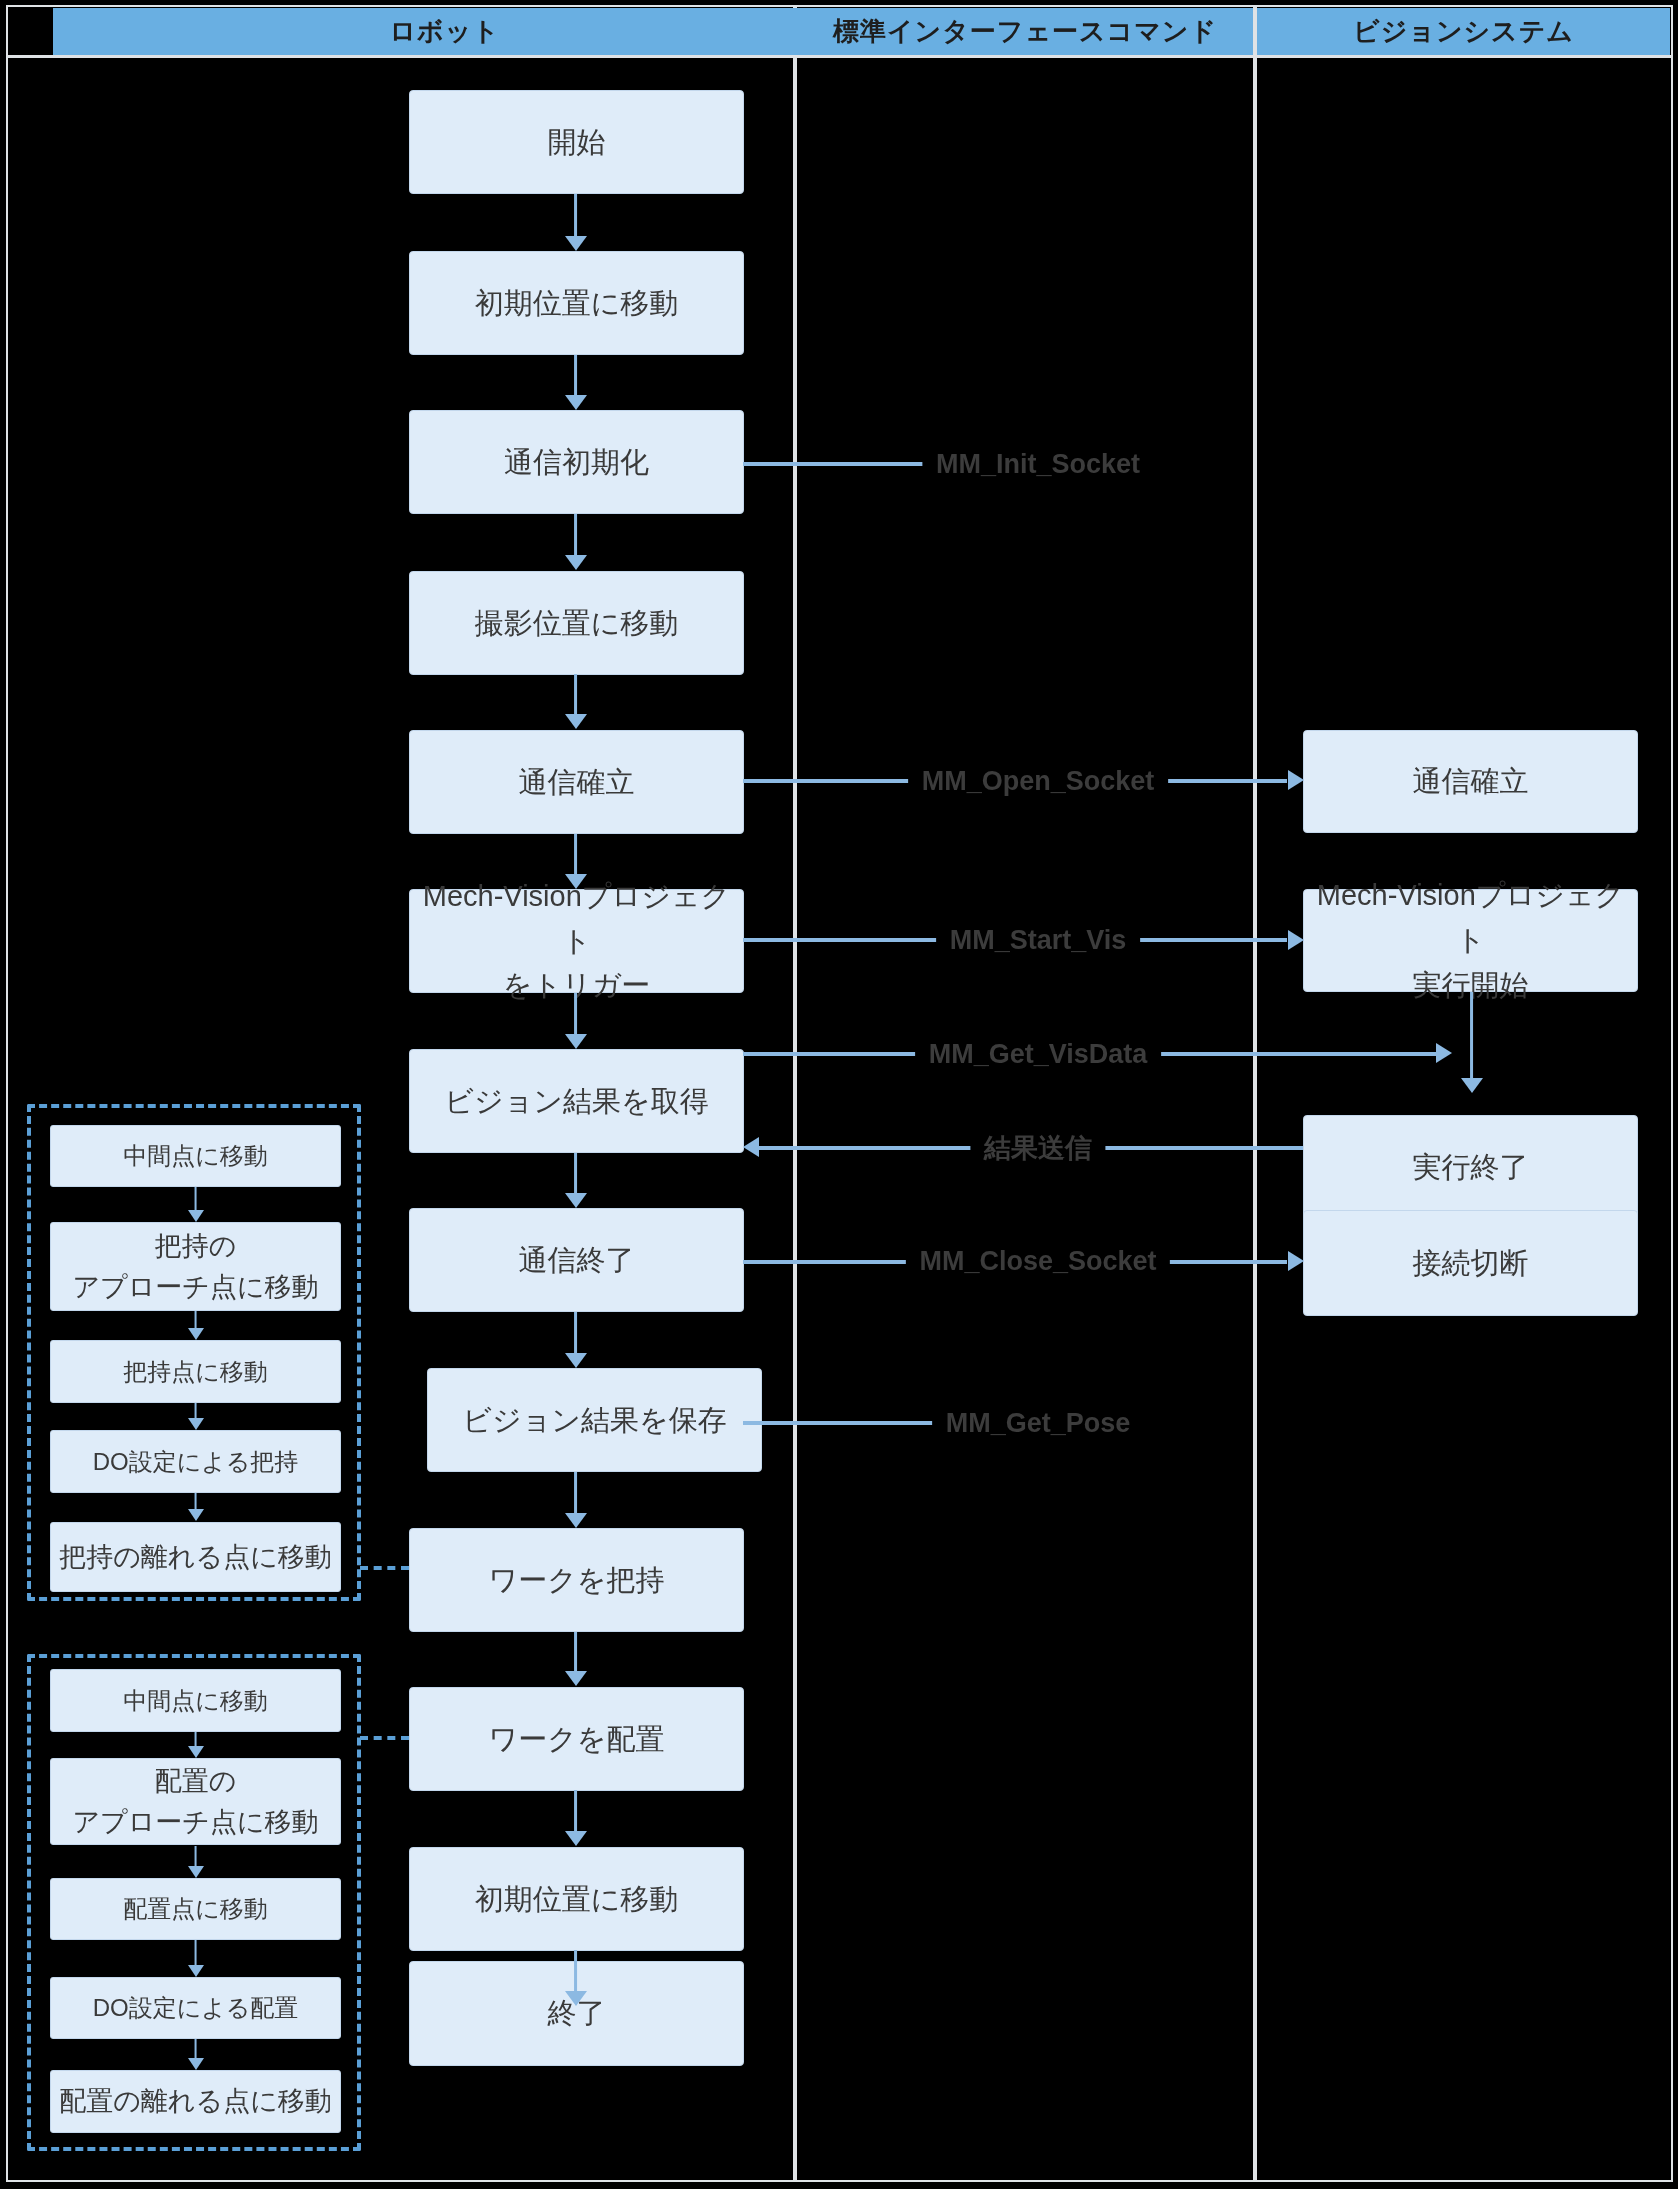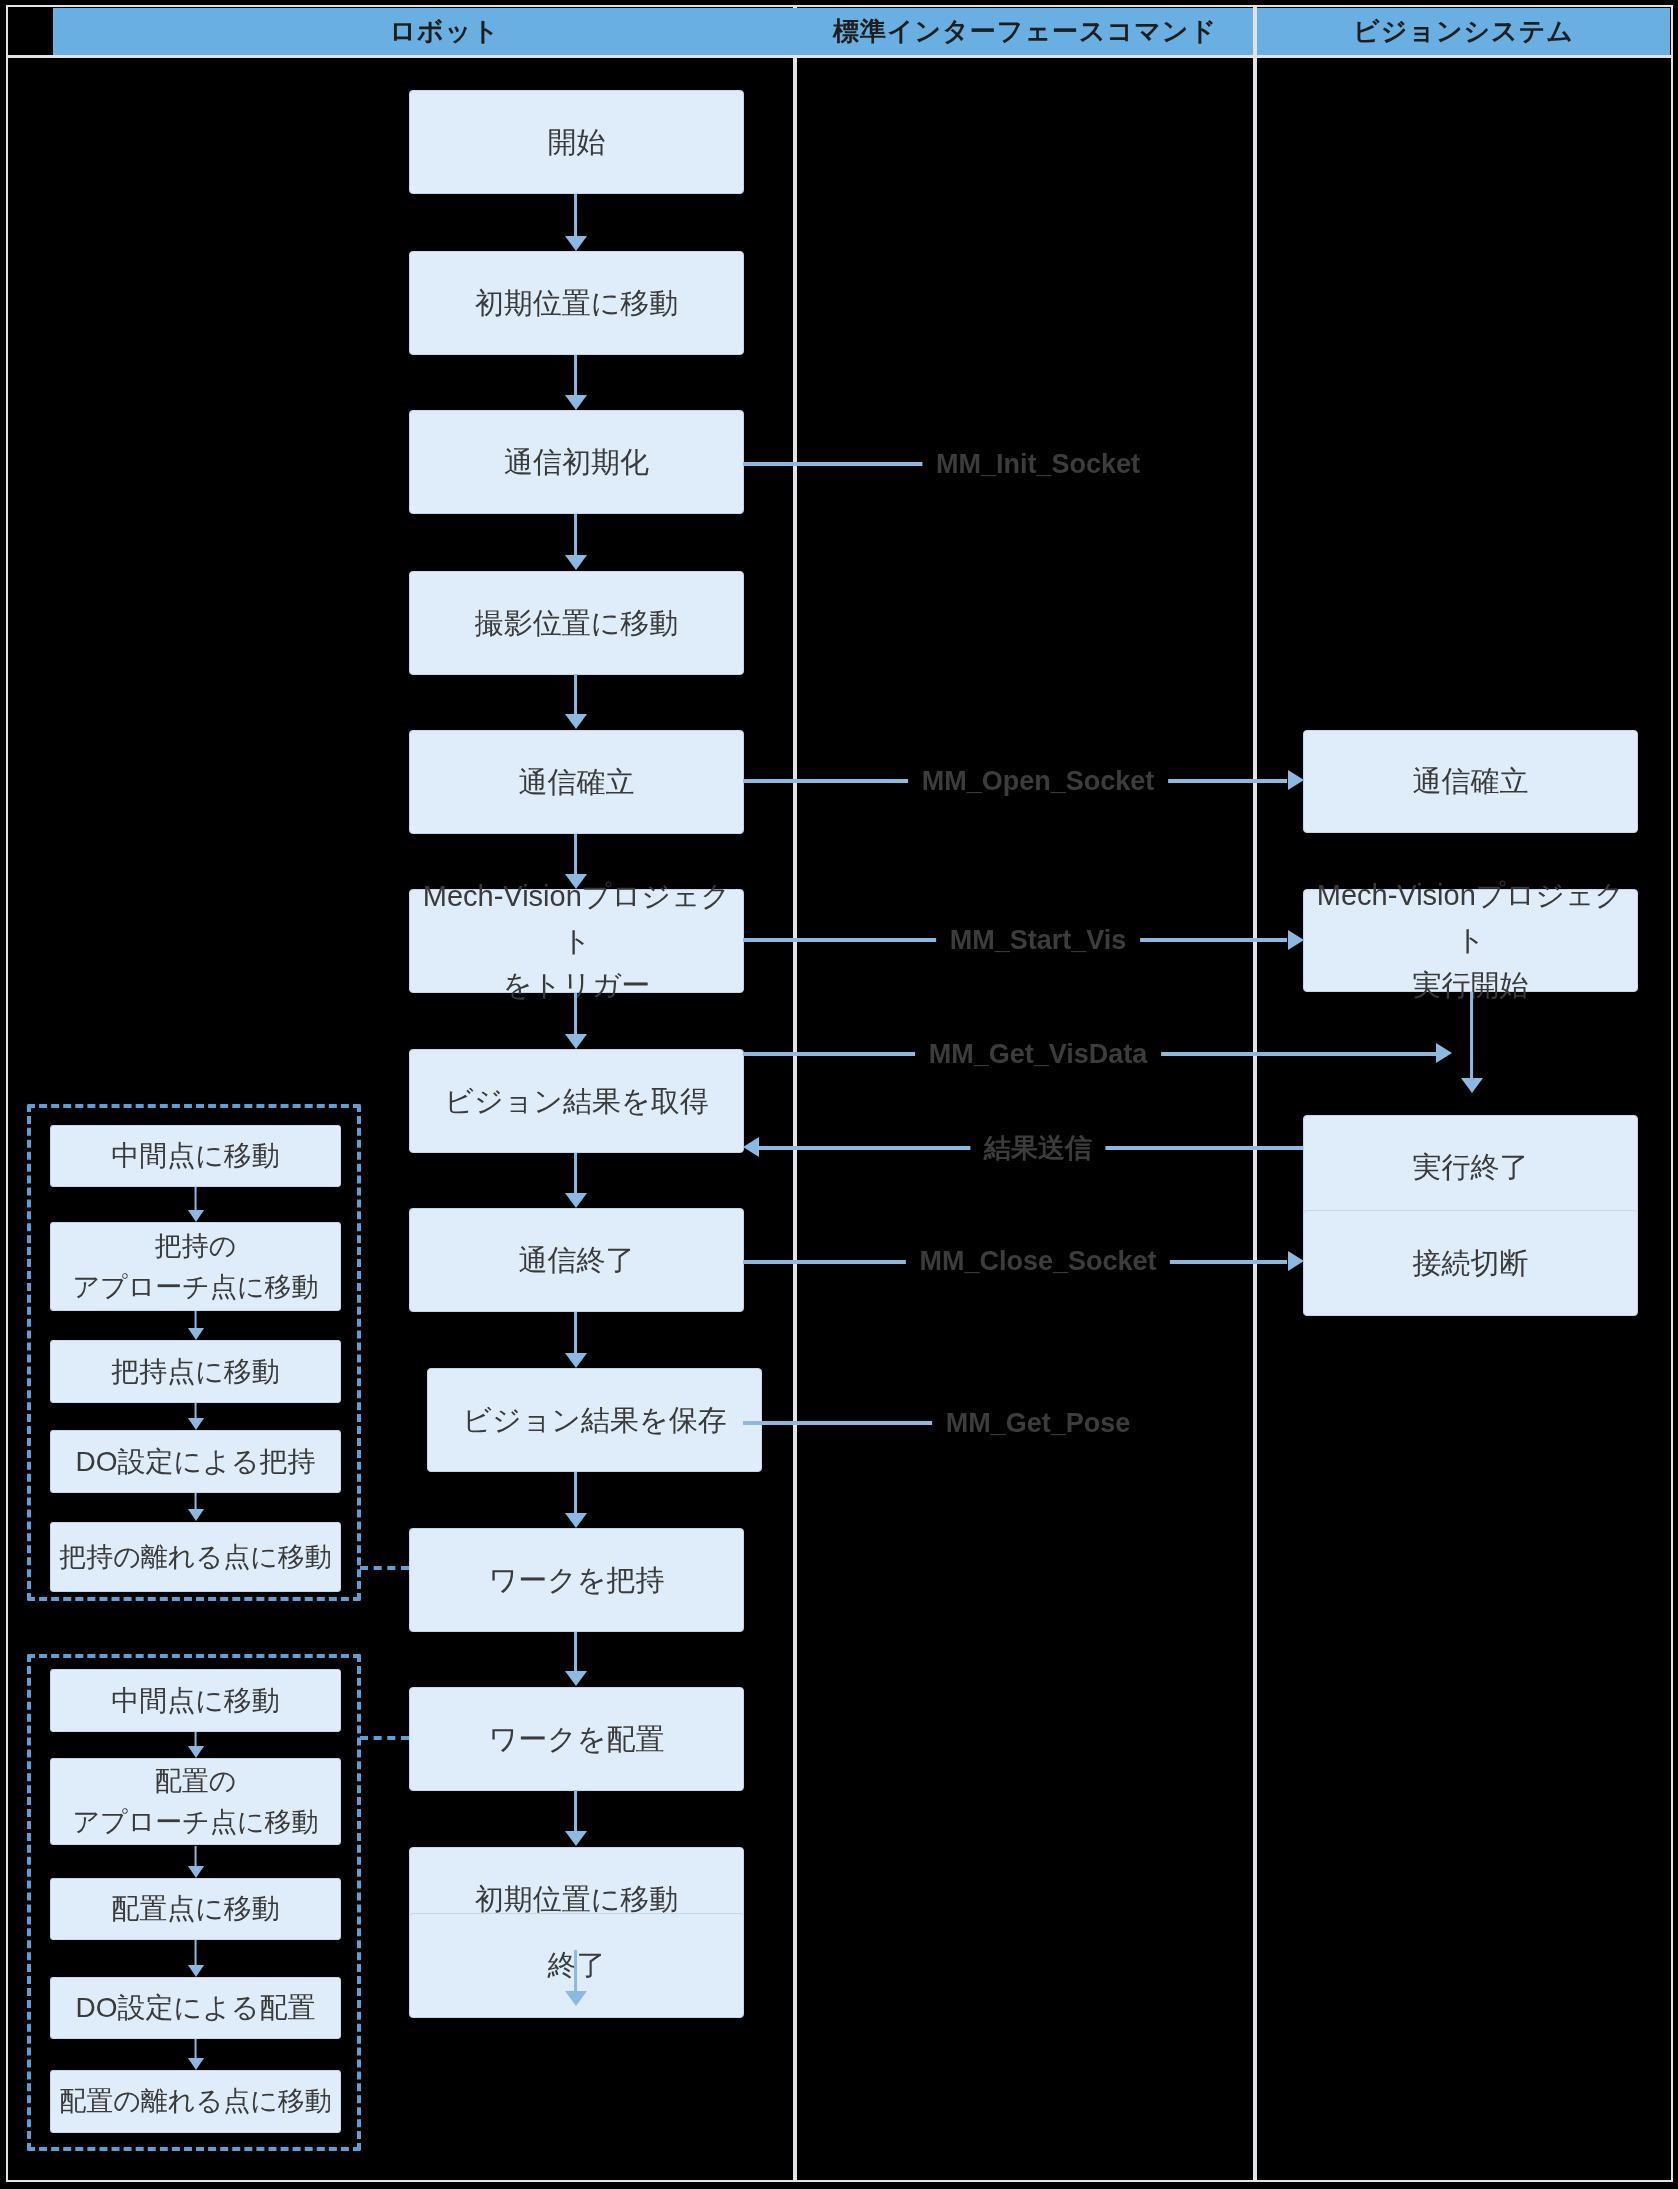--- a/index.html
+++ b/index.html
@@ -20,21 +20,21 @@
   .col-divider{position:absolute;top:4.9px;bottom:7.8px;width:3.9px;background:var(--frame);}
   .header-cell{position:absolute;top:7.8px;height:48px;background:var(--header-bg);
     display:flex;align-items:center;justify-content:center;
     font-size:26px;font-weight:bold;color:#1e1e1e;letter-spacing:1px;}
   .header-underline{position:absolute;left:5.8px;top:55px;width:1667px;height:2.9px;background:var(--frame);}
   .box{position:absolute;background:var(--box-fill);border:1.9px solid var(--box-border);border-radius:3.9px;
     box-sizing:border-box;display:flex;align-items:center;justify-content:center;text-align:center;
     font-size:29px;color:var(--text);white-space:pre-line;line-height:1.55;}
   .gbox{position:absolute;left:50px;width:291px;background:var(--box-fill);border:1.9px solid var(--box-border);
     border-radius:2.9px;box-sizing:border-box;display:flex;align-items:center;justify-content:center;text-align:center;
-    font-size:28px;color:var(--text);white-space:pre-line;line-height:1.5;}
+    font-size:24px;color:var(--text);white-space:pre-line;line-height:1.5;}
   .group{position:absolute;left:27px;width:334px;height:497px;border:4.9px dashed var(--dash);box-sizing:border-box;border-radius:1.9px;}
   .varrow{position:absolute;}
   .varrow::before{content:'';position:absolute;left:50%;transform:translateX(-50%);top:0;bottom:12.6px;width:3.9px;background:var(--line);}
   .varrow::after{content:'';position:absolute;left:50%;transform:translateX(-50%);bottom:0;
     border-left:11.6px solid transparent;border-right:11.6px solid transparent;border-top:15.5px solid var(--line);}
   .varrow.small::before{width:2.9px;bottom:10.7px;}
   .varrow.small::after{border-left:8.7px solid transparent;border-right:8.7px solid transparent;border-top:12.6px solid var(--line);}
   .hline{position:absolute;height:3.9px;background:var(--line);}
   .harrow-right{position:absolute;width:0;height:0;border-top:10.7px solid transparent;border-bottom:10.7px solid transparent;border-left:16.5px solid var(--line);}
   .harrow-left{position:absolute;width:0;height:0;border-top:10.7px solid transparent;border-bottom:10.7px solid transparent;border-right:16.5px solid var(--line);}
@@ -68,21 +68,21 @@
   <div class="box" style="left:409px;top:571px;width:335px;height:104px;font-family:Liberation Serif, serif;">撮影位置に移動</div>
   <div class="box" style="left:409px;top:730px;width:335px;height:104px;">通信確立</div>
   <div class="box" style="left:409px;top:889px;width:335px;height:104px;">Mech-Visionプロジェクト
 をトリガー</div>
   <div class="box" style="left:409px;top:1049px;width:335px;height:104px;">ビジョン結果を取得</div>
   <div class="box" style="left:409px;top:1208px;width:335px;height:104px;">通信終了</div>
   <div class="box" style="left:409px;top:1368px;width:335px;height:104px;margin-left:18px;">ビジョン結果を保存</div>
   <div class="box" style="left:409px;top:1528px;width:335px;height:104px;">ワークを把持</div>
   <div class="box" style="left:409px;top:1687px;width:335px;height:104px;">ワークを配置</div>
   <div class="box" style="left:409px;top:1847px;width:335px;height:104px;">初期位置に移動</div>
-  <div class="box" style="left:409px;top:1913px;width:335px;height:105px;">終了</div>
+  <div class="box" style="left:409px;top:1961px;width:335px;height:105px;">終了</div>
 
   <div class="varrow" style="left:564px;top:194px;width:23px;height:57px;"></div>
   <div class="varrow" style="left:564px;top:355px;width:23px;height:55px;"></div>
   <div class="varrow" style="left:564px;top:514px;width:23px;height:56px;"></div>
   <div class="varrow" style="left:564px;top:674px;width:23px;height:55px;"></div>
   <div class="varrow" style="left:564px;top:834px;width:23px;height:55px;"></div>
   <div class="varrow" style="left:564px;top:993px;width:23px;height:56px;"></div>
   <div class="varrow" style="left:564px;top:1153px;width:23px;height:55px;"></div>
   <div class="varrow" style="left:564px;top:1312px;width:23px;height:56px;"></div>
   <div class="varrow" style="left:564px;top:1472px;width:23px;height:56px;"></div>

